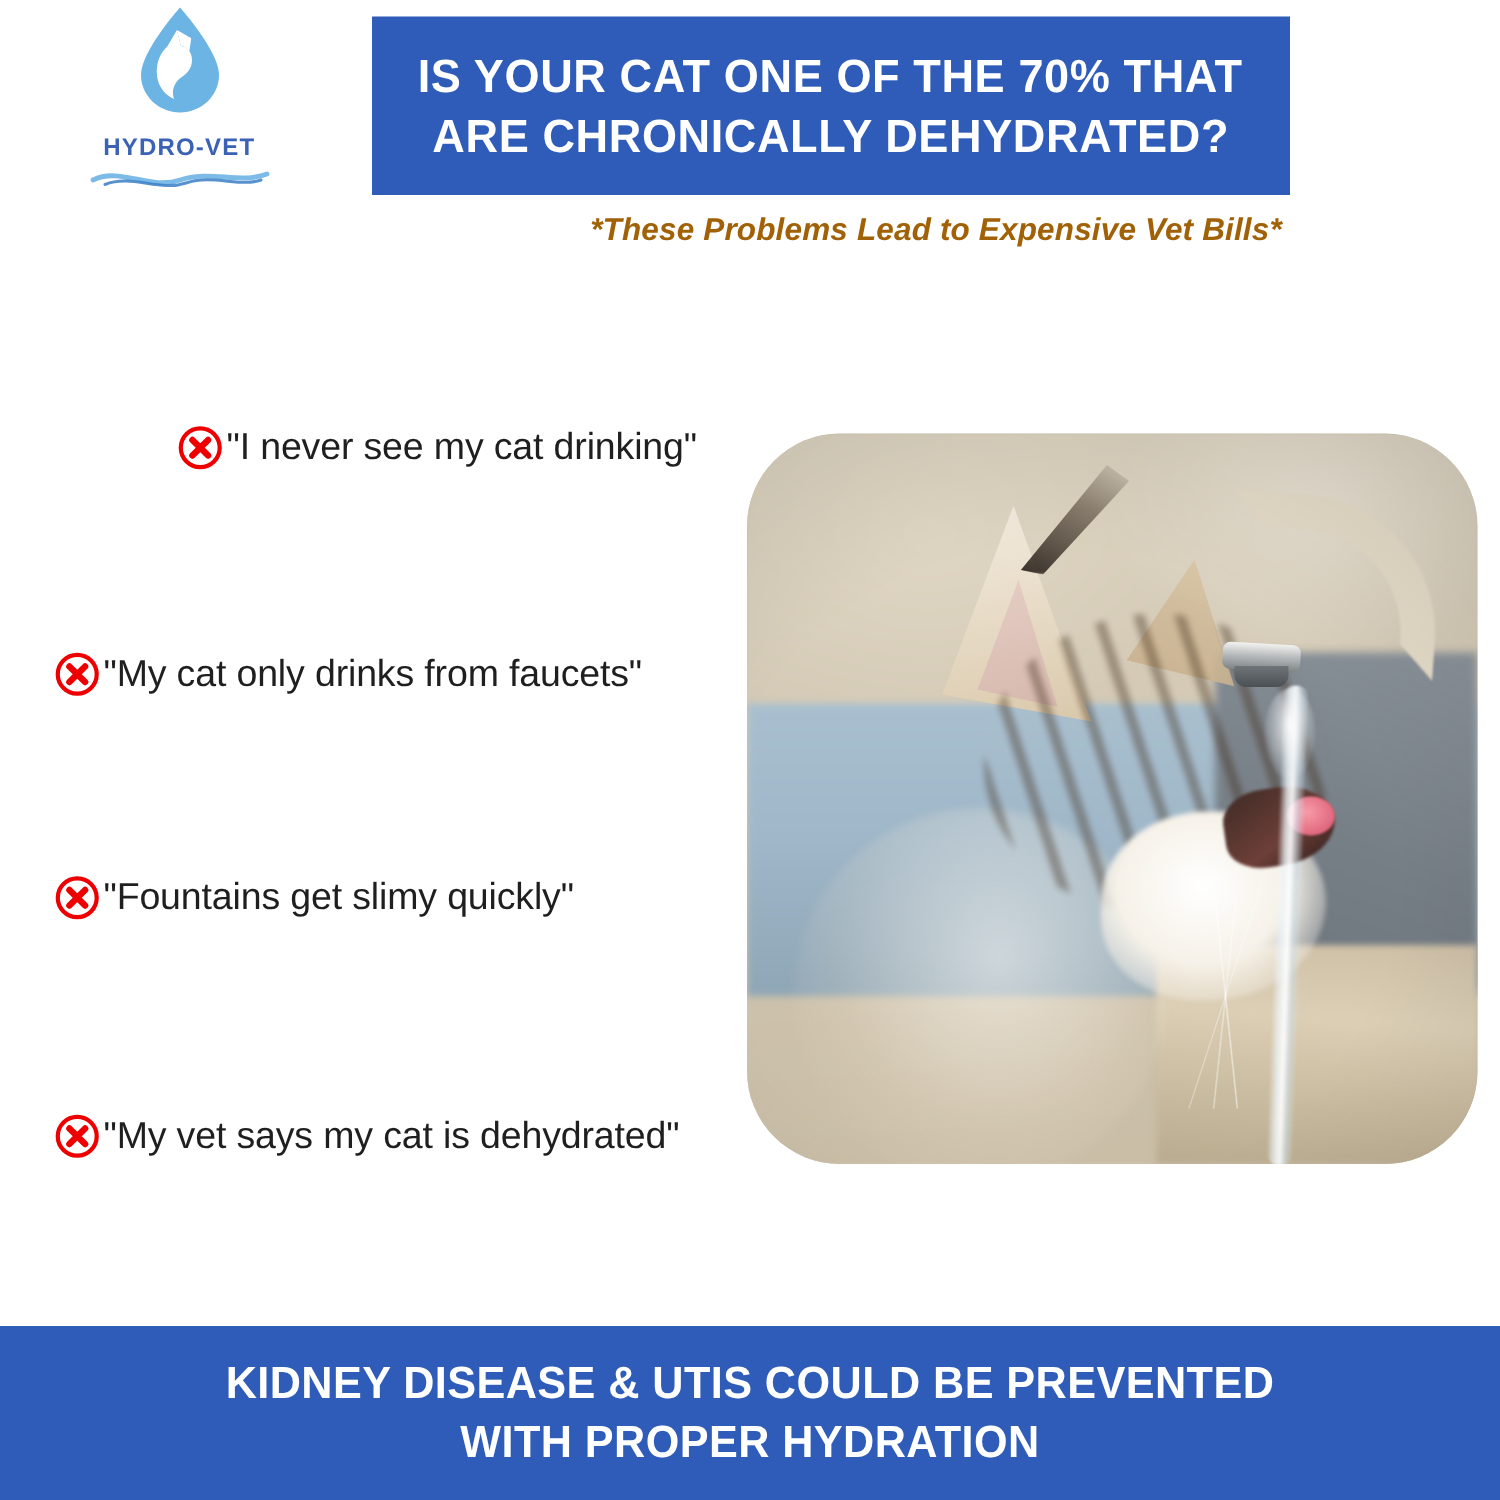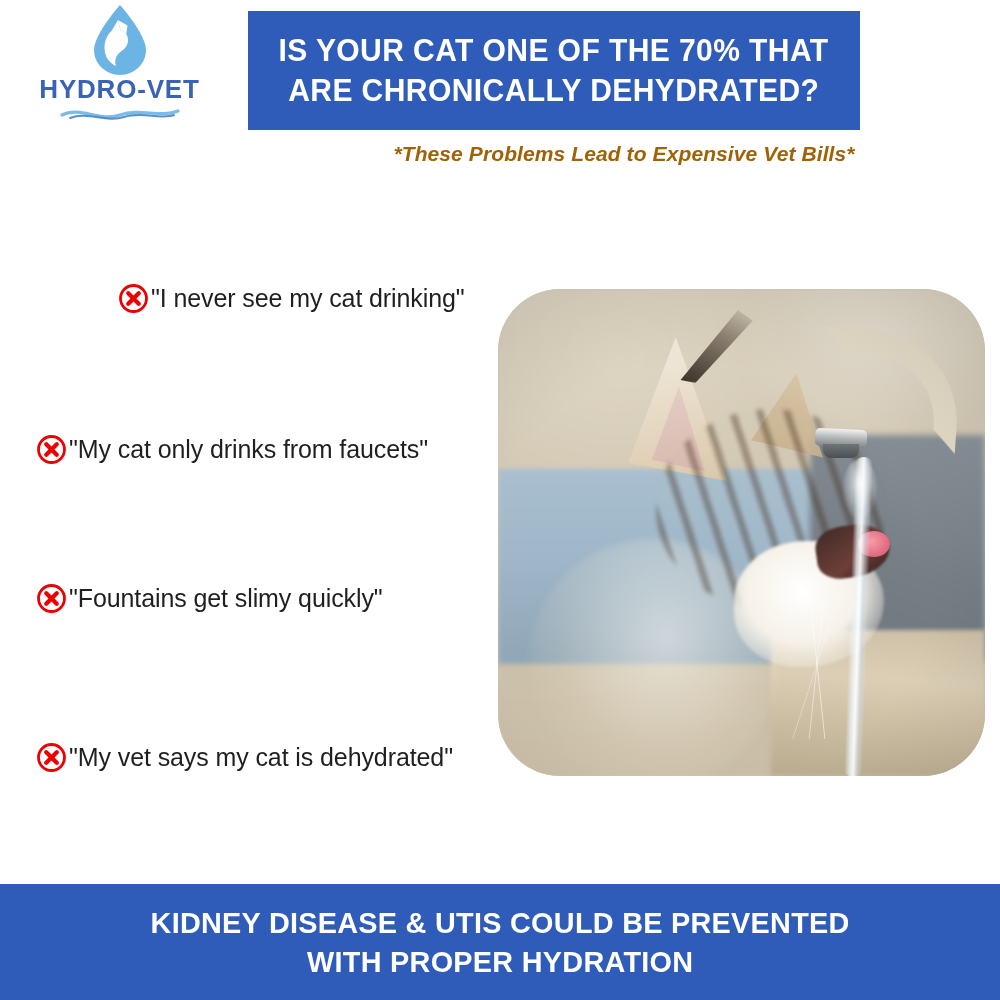--- a/index.html
+++ b/index.html
@@ -11,22 +11,22 @@
     overflow:hidden;
   }
 
   
   .logo-block {
     position:absolute; left:12px; top:4px; width:215px; height:130px;
     display:flex; flex-direction:column; align-items:center;
   }
   .logo-drop { width:66px; height:72px; position:relative; }
   .logo-wordmark {
-    font-size:26px; font-weight:bold; color:#3a62b5;
-    letter-spacing:0.8px; line-height:1; margin-top:0;
+    font-size:16px; font-weight:bold; color:#3a62b5;
+    letter-spacing:0.8px; line-height:1; margin-top:15px;
     white-space:nowrap;
   }
   .logo-wave { width:120px; height:18px; margin-top:2px; }
 
   
   .header-banner {
     position:absolute; left:248px; top:11px; width:612px; height:119px;
     background:#2e5cb8;
     display:flex; flex-direction:column;
     align-items:center; justify-content:center;
@@ -240,21 +240,21 @@
   .ph-shadow {
     inset:0;
     background:radial-gradient(ellipse 85% 80% at 42% 60%, rgba(0,0,0,0) 55%, rgba(0,0,0,0.10) 100%);
   }
 
   
   .footer-banner {
     position:absolute; left:0; top:884px; width:1000px; height:116px;
     background:#2e5cb8;
     display:flex; flex-direction:column;
-    align-items:center; justify-content:center;
+    justify-content:center;
   }
   .footer-line {
     color:#ffffff; font-weight:bold; font-size:30px;
     letter-spacing:0.3px; line-height:1.3;
     text-align:center; white-space:nowrap;
     transform:scaleX(0.96);
   }
 </style>
 </head>
 <body>

